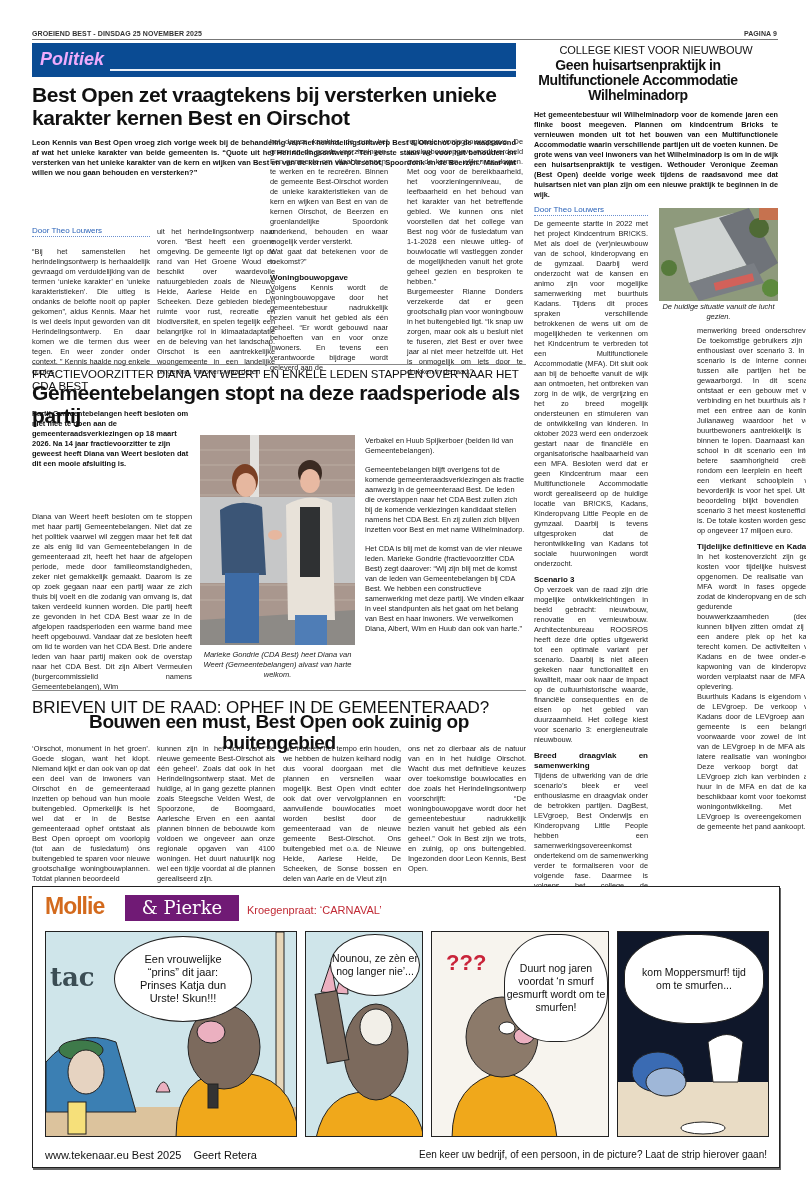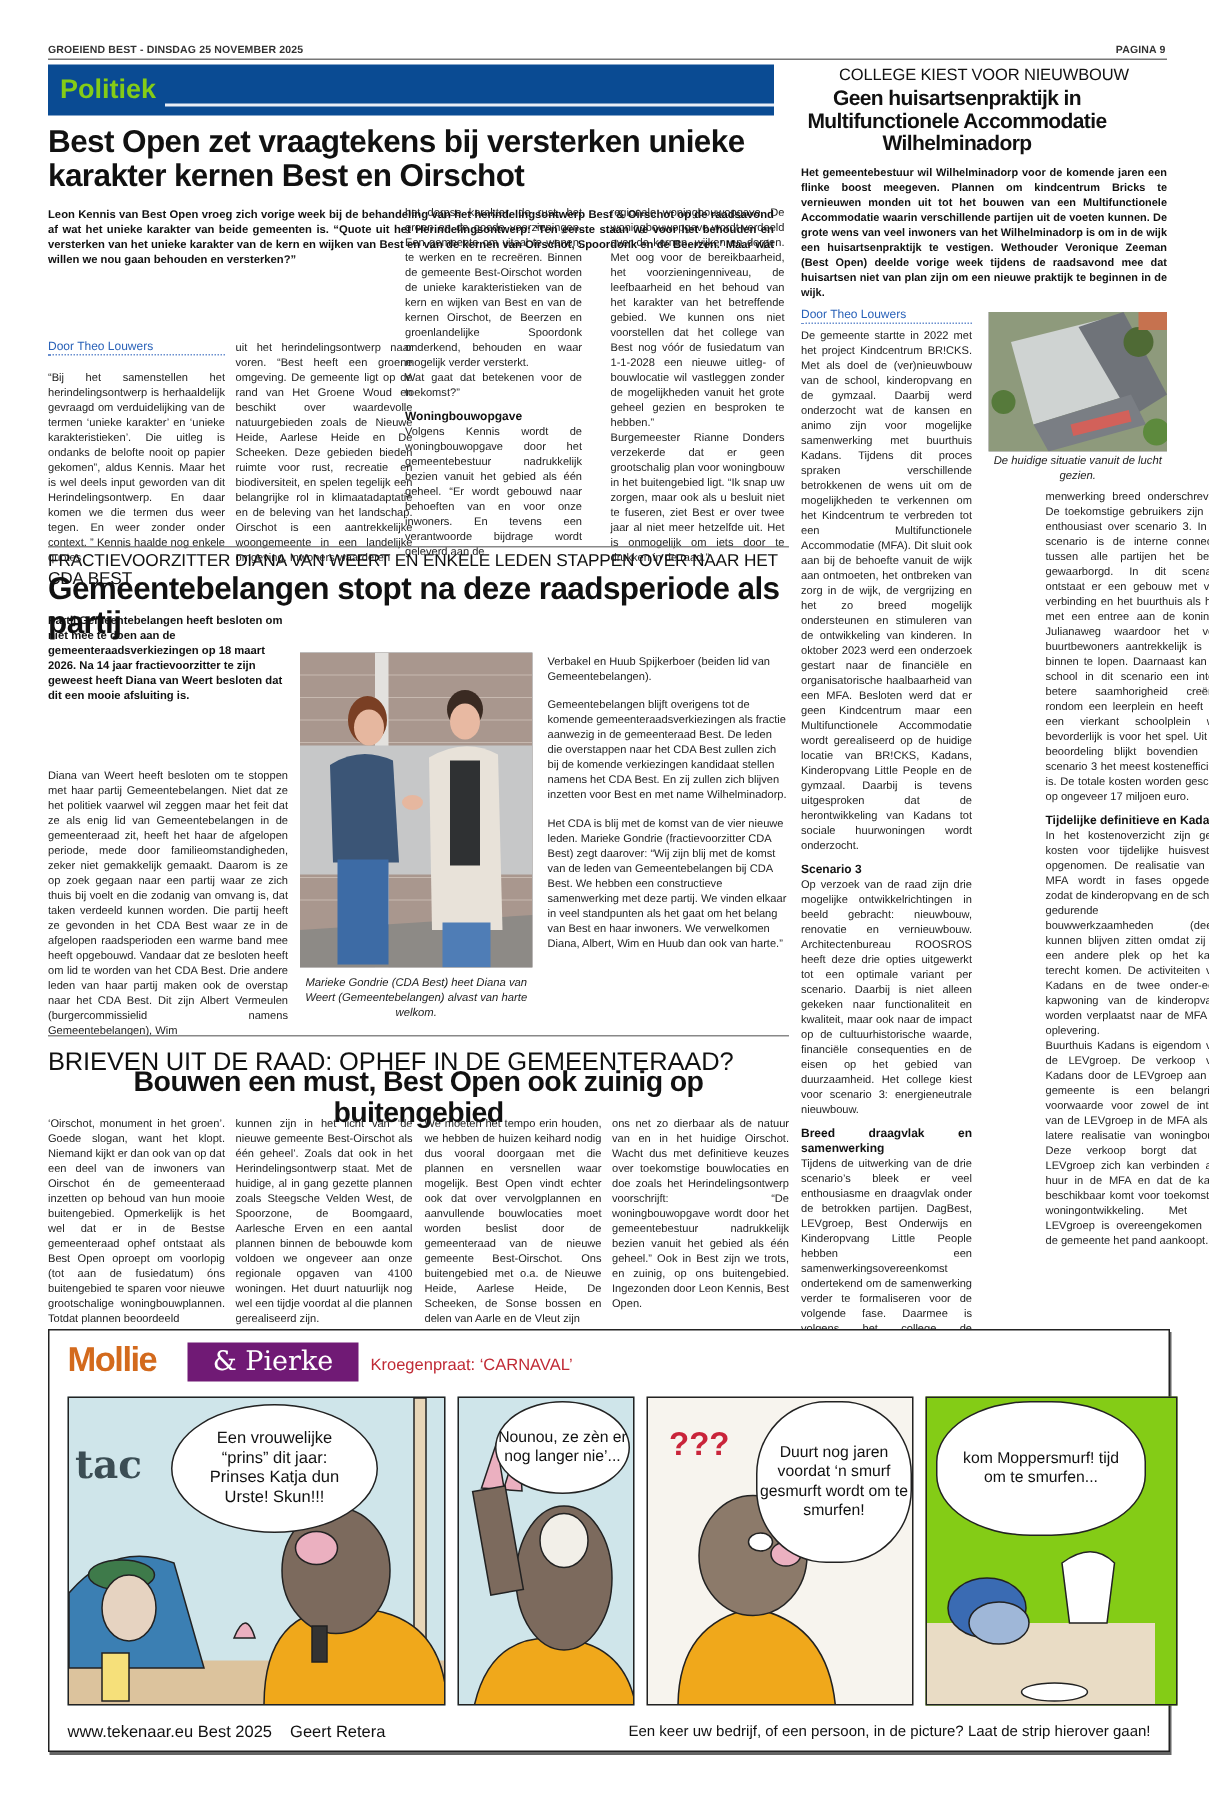--- a/index.html
+++ b/index.html
@@ -4,21 +4,21 @@
 <style>
   * { box-sizing: border-box; margin: 0; padding: 0; }
   html, body { width: 806px; height: 1203px; background: #ffffff; overflow: hidden; }
   body { position: relative; font-family: "Liberation Sans", sans-serif; color: #1a1a1a; }
   .abs { position: absolute; }
 
   .runhead { top: 30px; font-size: 7px; font-weight: bold; color: #333; letter-spacing: 0.1px; }
   .rule-top { top: 39px; left: 32px; width: 746px; height: 1px; background: #777; }
 
   .section-bar { left: 32px; top: 43px; width: 484px; height: 34px; background: #0a4b93; }
-  .section-bar .label { position: absolute; left: 8px; top: 6px; font-size: 18px; font-weight: bold; color: #84cc16; }
+  .section-bar .label { position: absolute; left: 8px; top: 6px; font-size: 18px; font-weight: bold; font-style: italic; color: #f0abfc; }
   .section-bar .line { position: absolute; left: 78px; right: 0; top: 26px; height: 2px; background: #e9eef6; }
 
   h1.head { font-family: "Liberation Sans", sans-serif; font-weight: bold; color: #111; letter-spacing: -0.4px; line-height: 1.08; }
   .kicker { font-family: "Liberation Sans", sans-serif; color: #111; letter-spacing: -0.1px; }
 
   .intro { font-weight: bold; font-size: 7.5px; line-height: 10px; color: #111; }
   .body { font-size: 7.4px; line-height: 10px; color: #222; text-align: justify; }
   .body p { margin-bottom: 0; }
   .byline { font-size: 8px; color: #2a62b8; border-bottom: 1px dotted #6a8fcf; padding-bottom: 1px; }
   .subhead { font-weight: bold; font-size: 8px; color: #111; margin-top: 6px; line-height: 10px; }
@@ -186,21 +186,21 @@
     <svg width="178" height="206" style="position:absolute;left:0;top:0;">
       <path d="M20 206 Q20 150 70 140 Q120 150 125 206 Z" fill="#f0a81b" stroke="#222"></path>
       <ellipse cx="70" cy="105" rx="36" ry="40" fill="#8c7a6a" stroke="#222"></ellipse>
       <ellipse cx="75" cy="96" rx="8" ry="6" fill="#fff" stroke="#222"></ellipse>
       <ellipse cx="92" cy="104" rx="10" ry="8" fill="#ebb0c0" stroke="#222"></ellipse>
     </svg>
     <div style="position:absolute;left:14px;top:18px;font-size:22px;font-weight:bold;color:#c9243a;">???</div>
     <div class="bubble" style="left:72px; top:2px; width:104px; height:108px; border-radius:45%; font-size:10.5px;">Duurt nog jaren voordat ‘n smurf gesmurft wordt om te smurfen!</div>
   </div>
 
-  <div class="panel" style="left:584px; width:168px; background:#84cc16;">
+  <div class="panel" style="left:584px; width:152px; background:#0f172a;">
     <svg width="152" height="206" style="position:absolute;left:0;top:0;">
       <rect x="0" y="150" width="152" height="56" fill="#e9dcc5"></rect>
       <ellipse cx="40" cy="140" rx="26" ry="20" fill="#3a6bb3" stroke="#222"></ellipse>
       <ellipse cx="48" cy="150" rx="20" ry="14" fill="#9fb7d8" stroke="#222"></ellipse>
       <path d="M90 110 Q110 95 125 110 L120 150 L95 150 Z" fill="#fff" stroke="#222"></path>
       <ellipse cx="85" cy="196" rx="22" ry="6" fill="#fff" stroke="#222"></ellipse>
     </svg>
     <div class="bubble" style="left:6px; top:2px; width:140px; height:90px; border-radius:45%; font-size:10.5px; padding:0 16px;">kom Moppersmurf! tijd om te smurfen...</div>
   </div>
 

